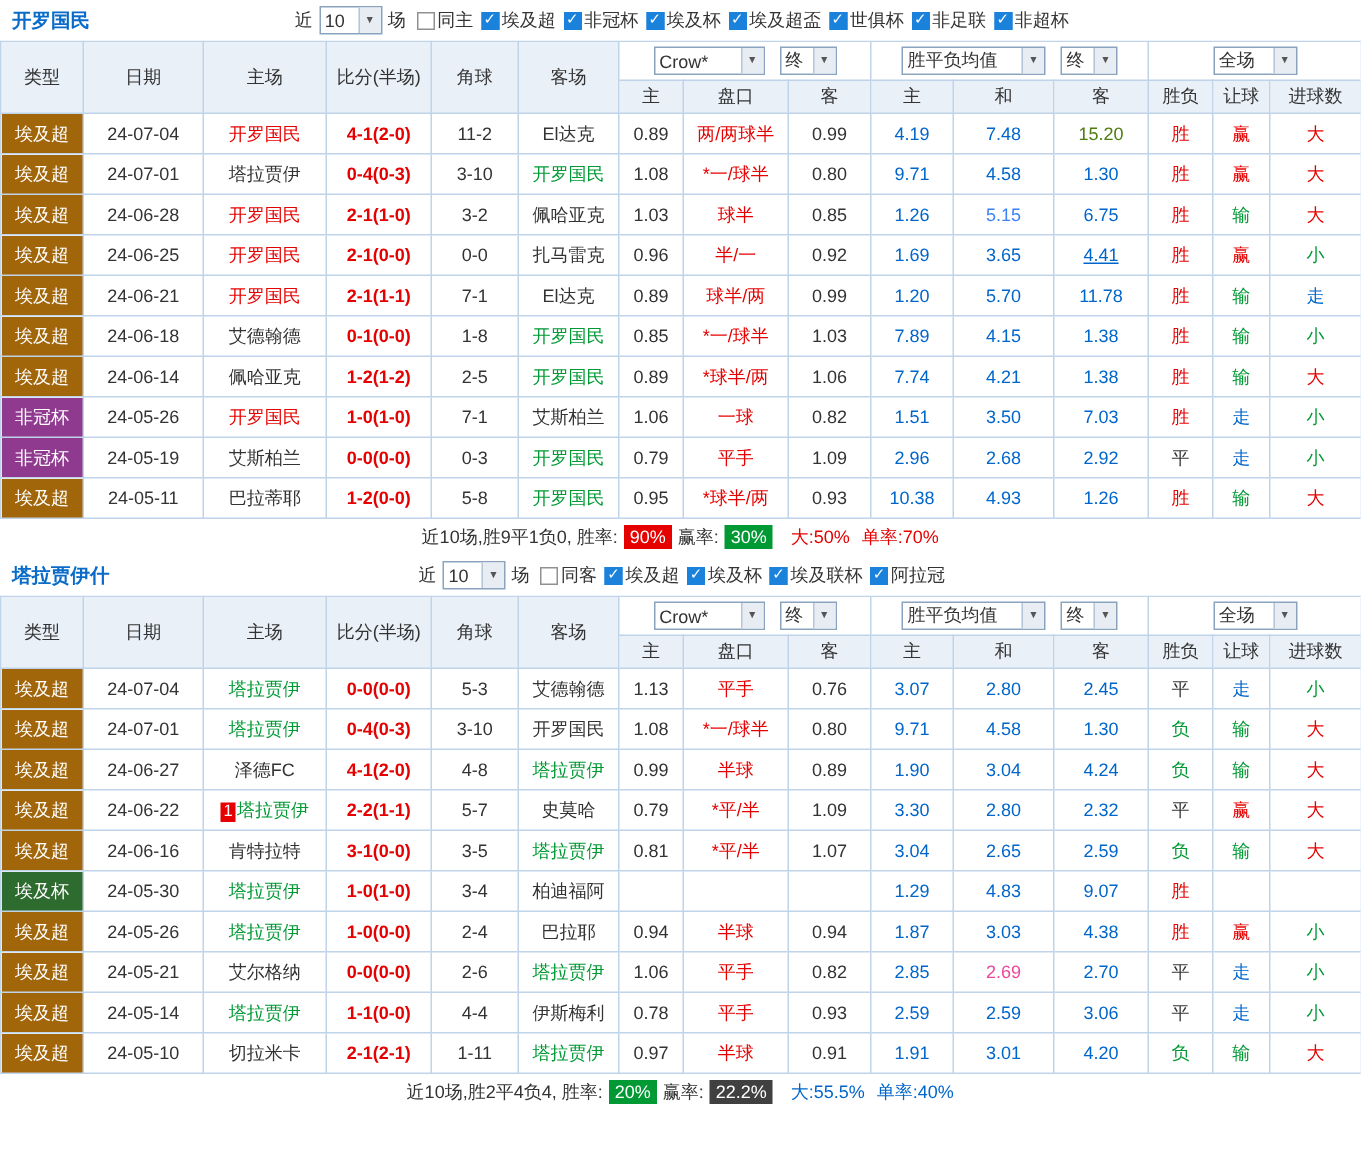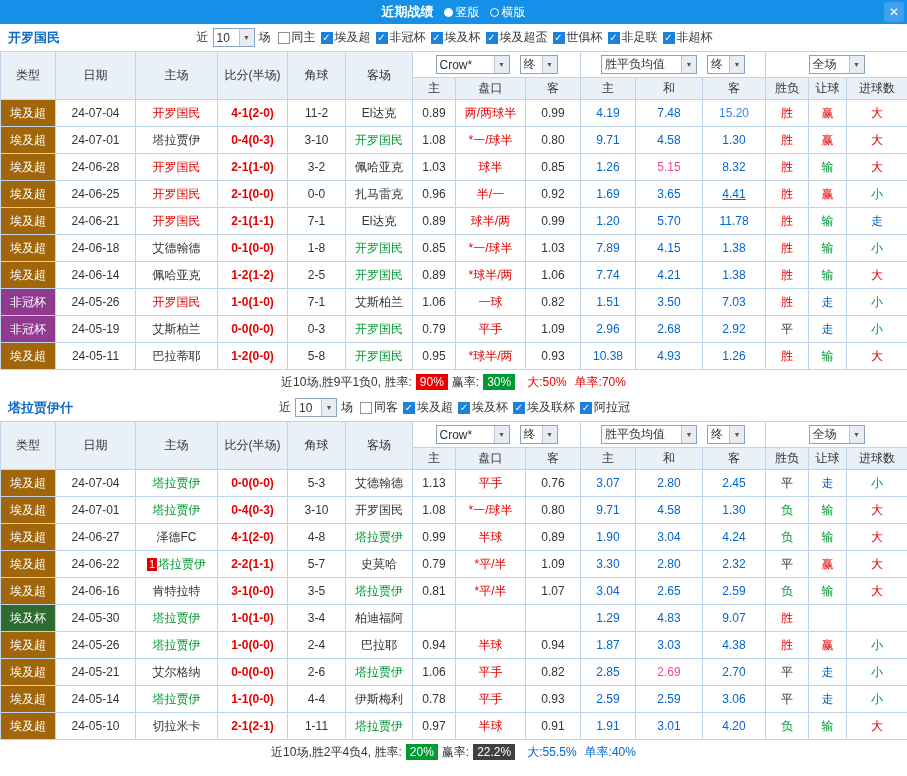--- a/index.html
+++ b/index.html
@@ -52,34 +52,20 @@
   
   .summary{height:24px;display:flex;align-items:center;justify-content:center;background:#fff}
   .pct{color:#fff;padding:1px 4px;margin:0 4px;display:inline-block;line-height:14px}
   .sum-tail{margin-left:8px}
 </style>
 </head>
 <body>
 
 <div class="app">
 
-  <div class="titlebar">
-    <div class="titlebar-center">
-      <span class="main-title">近期战绩</span>
-      <label class="radio">
-        <span class="rdot sel"></span>
-        <span>竖版</span>
-      </label>
-      <label class="radio">
-        <span class="rdot"></span>
-        <span>横版</span>
-      </label>
-    </div>
-    <span class="close-btn">✕</span>
-  </div>
 
   <div class="section">
     <div class="section-head">
       <span class="team-name">开罗国民</span>
       <span class="filterbar">
         <span class="lab">近</span>
         <span class="select sel-count">
           <span class="sel-text">10</span>
           <span class="sel-arrow">▼</span>
         </span>
@@ -190,21 +176,21 @@
             <td><span>24-07-04</span></td>
             <td style="color: rgb(230, 0, 0);"><span>开罗国民</span></td>
             <td class="score-cell" style="color: rgb(230, 0, 0);"><span>4-1(2-0)</span></td>
             <td><span>11-2</span></td>
             <td><span>El达克</span></td>
             <td><span>0.89</span></td>
             <td style="color: rgb(230, 0, 0);"><span>两/两球半</span></td>
             <td><span>0.99</span></td>
             <td style="color: rgb(0, 102, 204);"><span>4.19</span></td>
             <td style="color: rgb(0, 102, 204);"><span>7.48</span></td>
-            <td style="color: #3b82f6; margin-left: 31px;"><span>15.20</span></td>
+            <td style="color: #4d7c0f; margin-left: 31px;"><span>15.20</span></td>
             <td style="color: rgb(230, 0, 0);"><span>胜</span></td>
             <td style="color: rgb(230, 0, 0);"><span>赢</span></td>
             <td style="color: rgb(230, 0, 0);"><span>大</span></td>
           </tr>
           <tr>
             <td style="background: rgb(162, 102, 10); color: rgb(255, 255, 255);"><span>埃及超</span></td>
             <td><span>24-07-01</span></td>
             <td><span>塔拉贾伊</span></td>
             <td class="score-cell" style="color: rgb(230, 0, 0);"><span>0-4(0-3)</span></td>
             <td><span>3-10</span></td>
@@ -223,22 +209,22 @@
             <td style="background: rgb(162, 102, 10); color: rgb(255, 255, 255);"><span>埃及超</span></td>
             <td><span>24-06-28</span></td>
             <td style="color: rgb(230, 0, 0);"><span>开罗国民</span></td>
             <td class="score-cell" style="color: rgb(230, 0, 0);"><span>2-1(1-0)</span></td>
             <td><span>3-2</span></td>
             <td><span>佩哈亚克</span></td>
             <td><span>1.03</span></td>
             <td style="color: rgb(230, 0, 0);"><span>球半</span></td>
             <td><span>0.85</span></td>
             <td style="color: rgb(0, 102, 204);"><span>1.26</span></td>
-            <td style="color: #ec4899; margin-top: 44px;"><span>5.15</span></td>
-            <td style="color: rgb(0, 102, 204);"><span>8.32</span></td>
+            <td style="color: #3b82f6; margin-top: 44px;"><span>5.15</span></td>
+            <td style="color: rgb(0, 102, 204);"><span>6.75</span></td>
             <td style="color: rgb(230, 0, 0);"><span>胜</span></td>
             <td style="color: rgb(0, 153, 51);"><span>输</span></td>
             <td style="color: rgb(230, 0, 0);"><span>大</span></td>
           </tr>
           <tr>
             <td style="background: rgb(162, 102, 10); color: rgb(255, 255, 255);"><span>埃及超</span></td>
             <td><span>24-06-25</span></td>
             <td style="color: rgb(230, 0, 0);"><span>开罗国民</span></td>
             <td class="score-cell" style="color: rgb(230, 0, 0);"><span>2-1(0-0)</span></td>
             <td><span>0-0</span></td>

